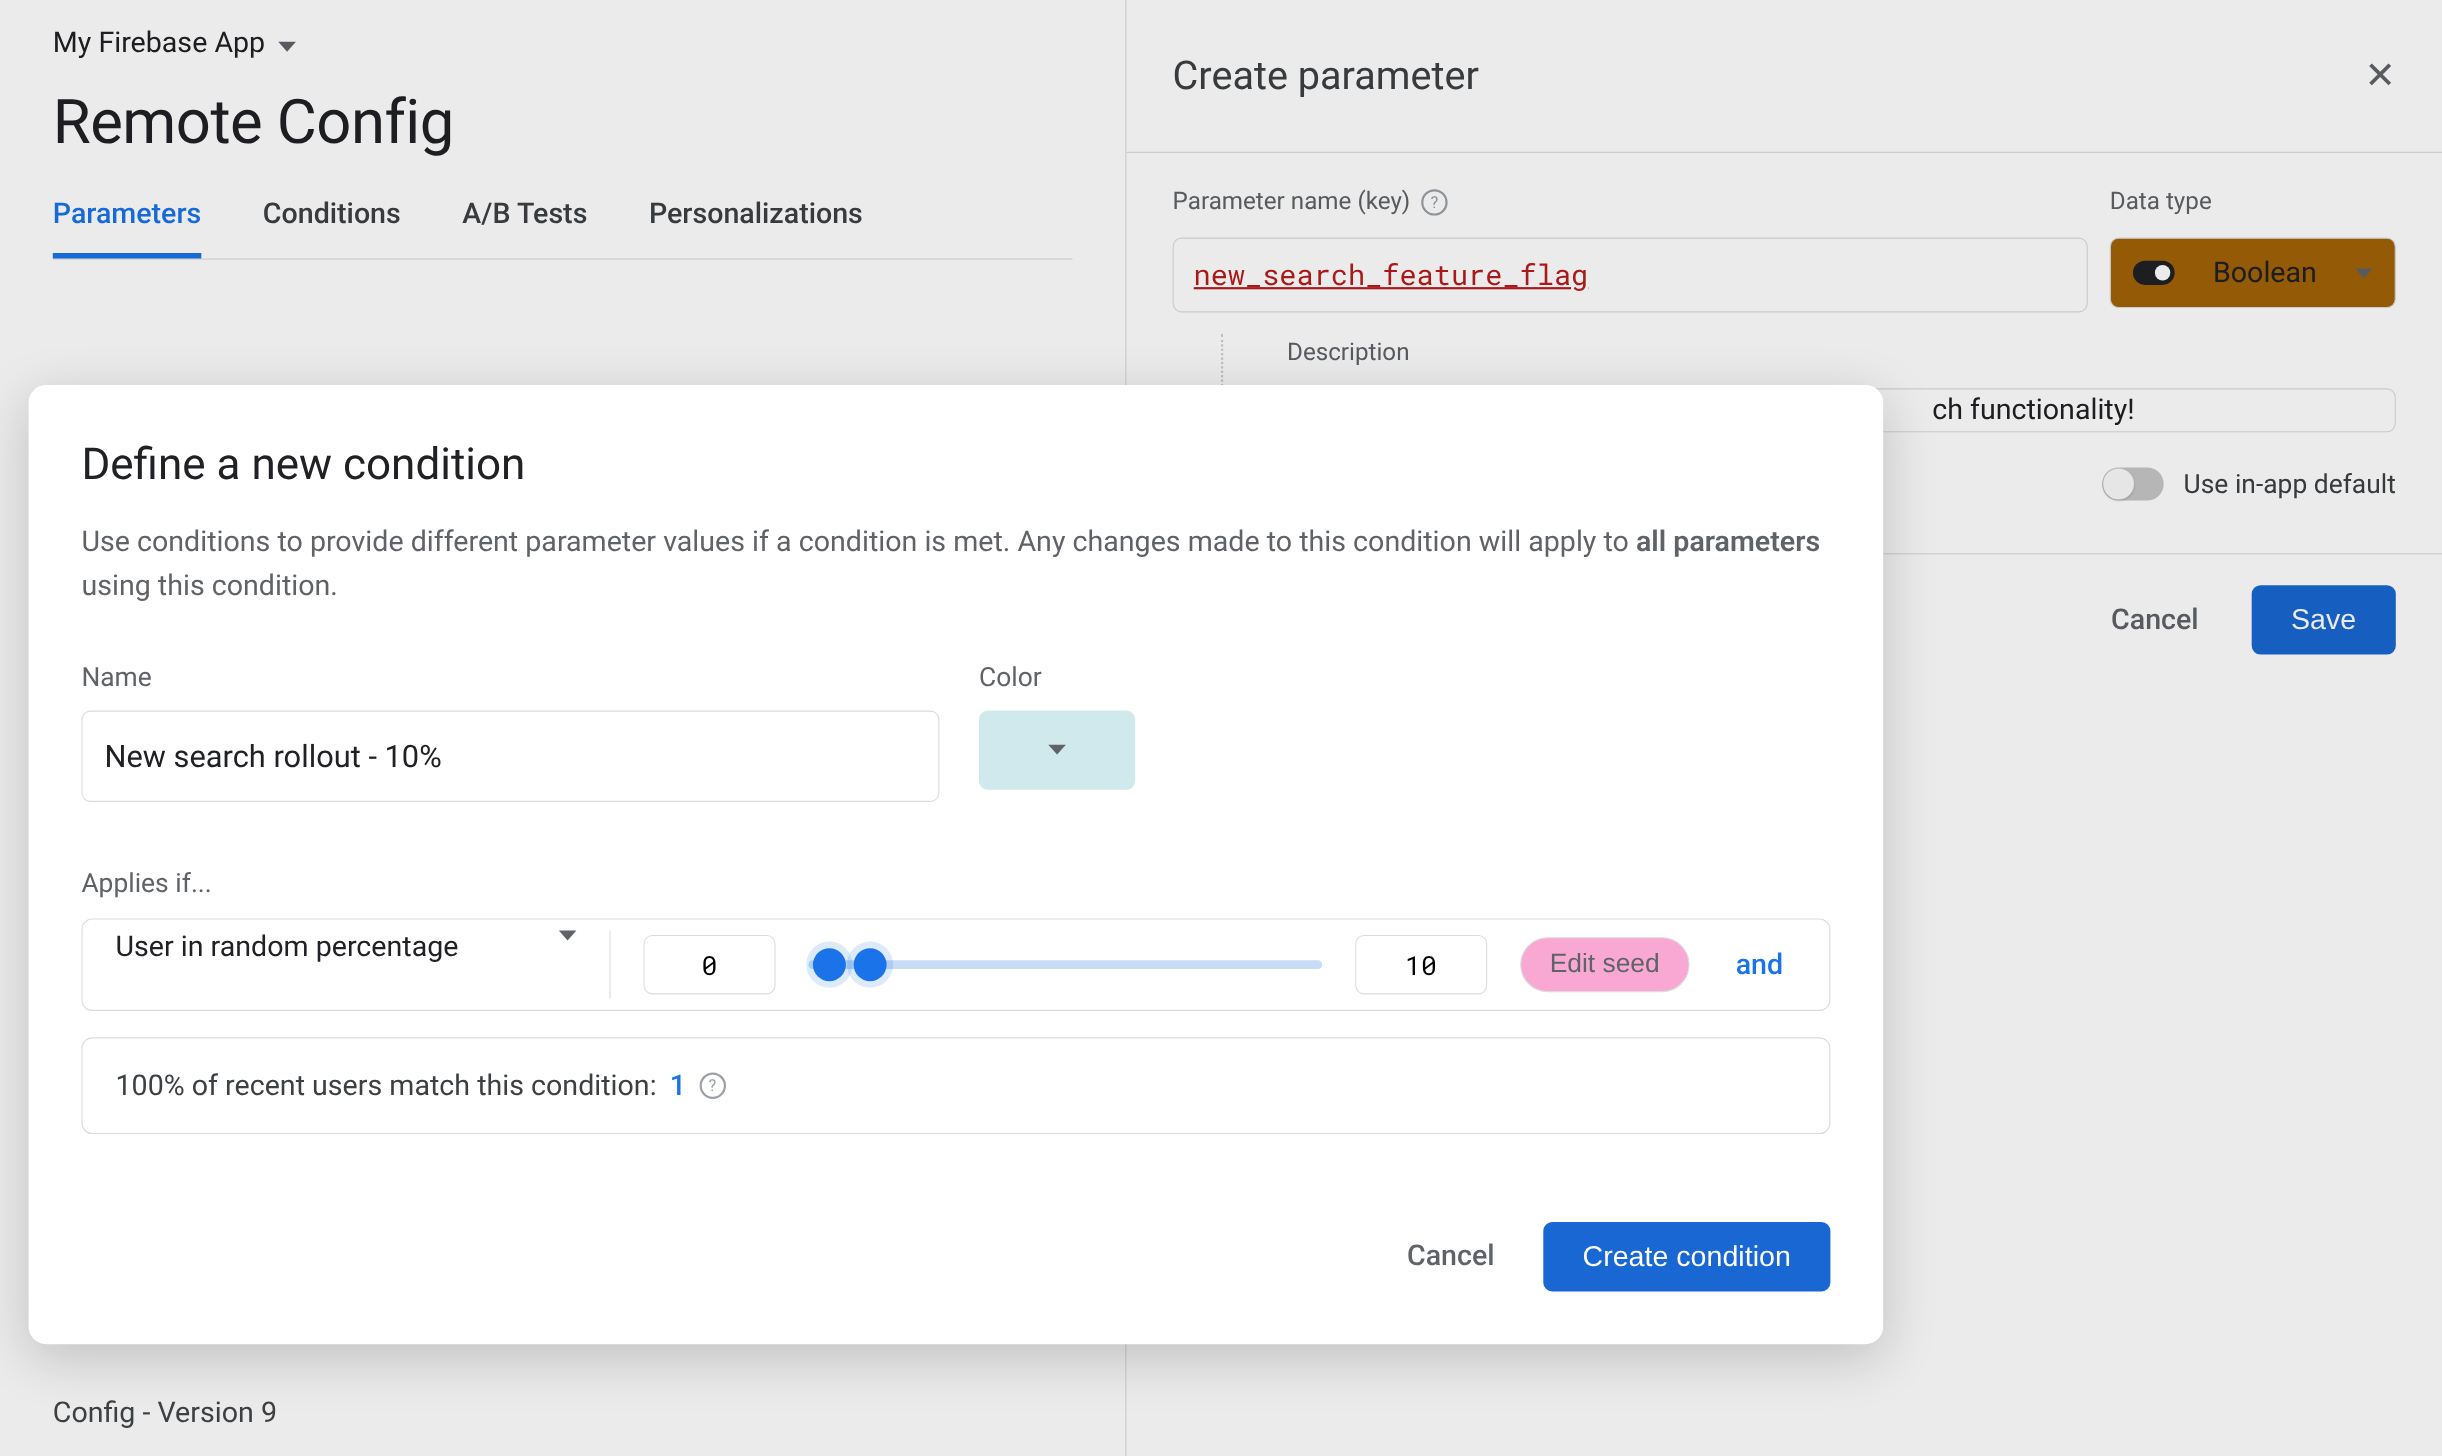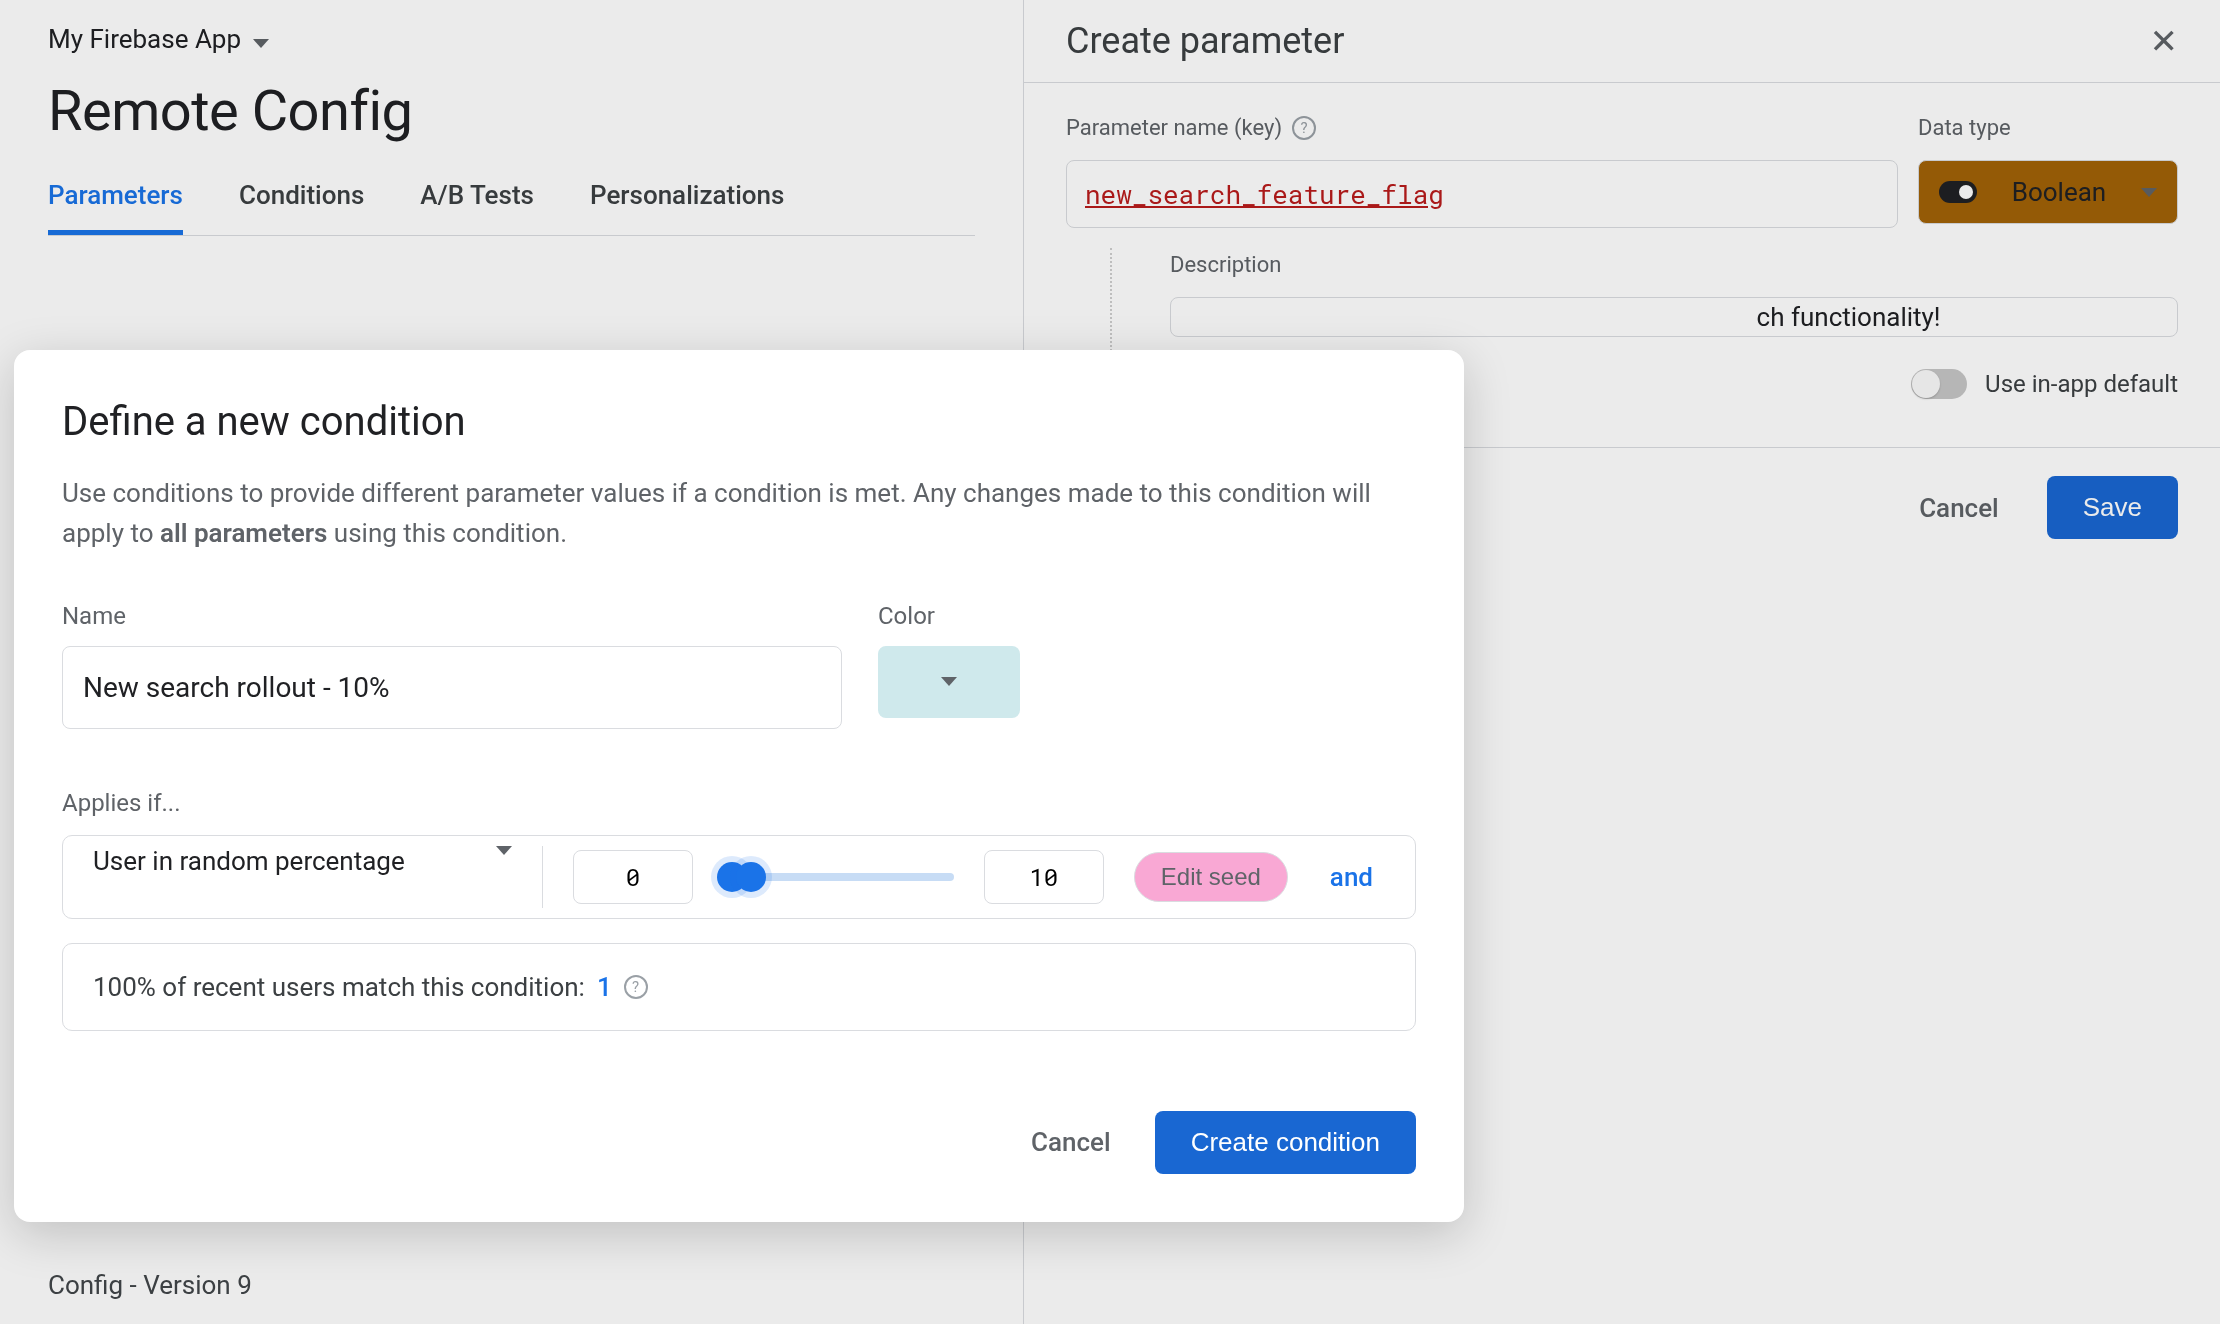--- a/index.html
+++ b/index.html
@@ -75,21 +75,21 @@
     .bg-right {
       flex: 1;
       display: flex;
       flex-direction: column;
     }
 
     .panel-header {
       display: flex;
       align-items: center;
       justify-content: space-between;
-      padding: 20px 42px;
+      padding: 48px 42px;
     }
 
     .panel-title {
       font-size: 36px;
       color: #3c4043;
       font-weight: 400;
     }
 
     .close-x {
       font-size: 34px;
@@ -269,23 +269,23 @@
 
     .dim-overlay {
       position: absolute;
       inset: 0;
       background: rgba(0,0,0,0.08);
     }
 
     
     .modal {
       position: absolute;
-      left: 14px;
+      left: 26px;
       top: 350px;
-      width: 1450px;
+      width: 1686px;
       background: #fff;
       border-radius: 16px;
       box-shadow: 0 12px 48px rgba(0,0,0,0.18);
       padding: 48px;
     }
 
     .modal-title {
       font-size: 40px;
       font-weight: 400;
       color: #202124;

